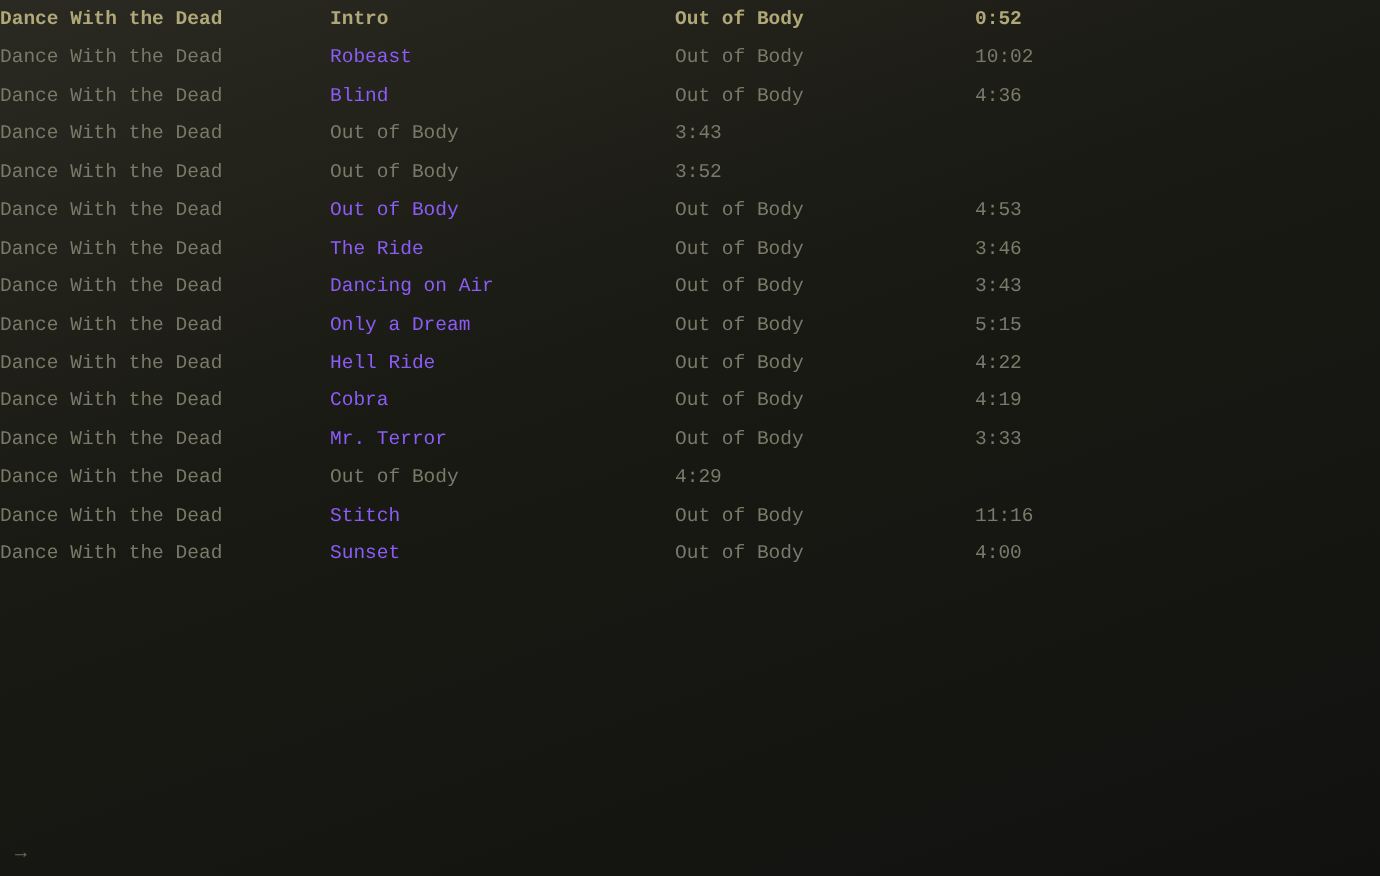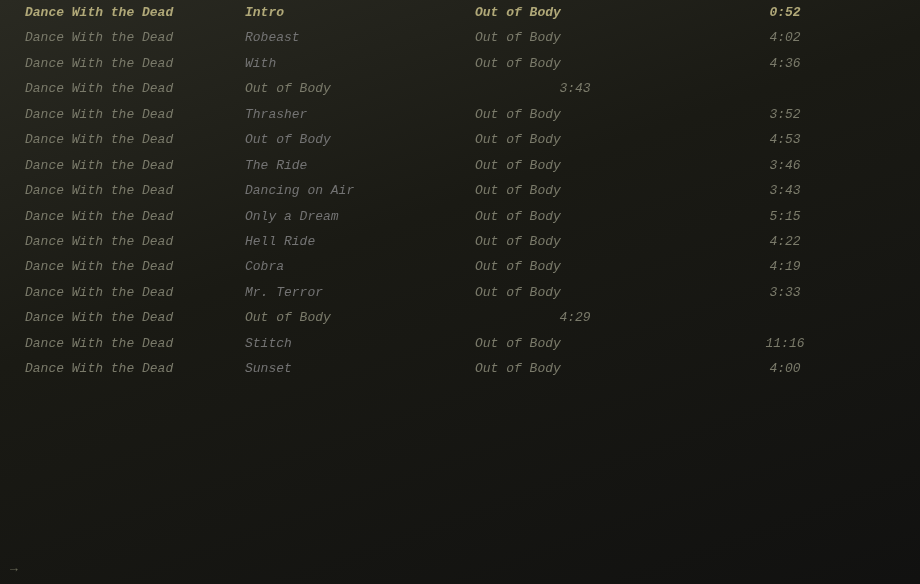--- a/index.html
+++ b/index.html
@@ -17,45 +17,44 @@
     }
 
     .track-list {
       padding: 0;
       width: 100%;
     }
 
     .track-row {
       display: grid;
       grid-template-columns: 220px 230px 200px 1fr;
-      padding: 2px 25px;
+      padding: 2px 0;
       line-height: 1.65;
-      font-style: italic;
     }
 
     .track-row.header {
       color: #b0a878;
       font-weight: bold;
       padding-bottom: 2px;
     }
 
     .track-row .artist {
       color: #7a7a6a;
     }
 
     .track-row .title {
-      color: #737373;
+      color: #8b5cf6;
     }
 
     .track-row .album {
       color: #7a7a6a;
     }
 
     .track-row .duration {
-      text-align: center;
+      text-align: left;
       color: #7a7a6a;
     }
 
     .track-row.header .artist,
     .track-row.header .title,
     .track-row.header .album,
     .track-row.header .duration {
       color: #b0a878;
     }
 
@@ -79,36 +78,35 @@
   <div class="track-row header">
     <span class="artist">Dance With the Dead</span>
     <span class="title">Intro</span>
     <span class="album">Out of Body</span>
     <span class="duration">0:52</span>
   </div>
 <div class="track-row">
       <span class="artist">Dance With the Dead</span>
       <span class="title">Robeast</span>
       <span class="album">Out of Body</span>
-      <span class="duration">4:02</span>
+      <span class="duration">10:02</span>
     </div>
     <div class="track-row">
       <span class="artist">Dance With the Dead</span>
-      <span class="title">With</span>
+      <span class="title">Blind</span>
       <span class="album">Out of Body</span>
       <span class="duration">4:36</span>
     </div>
     <div class="track-row">
       <span class="artist">Dance With the Dead</span>
       <span class="album">Out of Body</span>
       <span class="duration">3:43</span>
     </div>
     <div class="track-row">
       <span class="artist">Dance With the Dead</span>
-      <span class="title">Thrasher</span>
       <span class="album">Out of Body</span>
       <span class="duration">3:52</span>
     </div>
     <div class="track-row">
       <span class="artist">Dance With the Dead</span>
       <span class="title">Out of Body</span>
       <span class="album">Out of Body</span>
       <span class="duration">4:53</span>
     </div>
     <div class="track-row">

